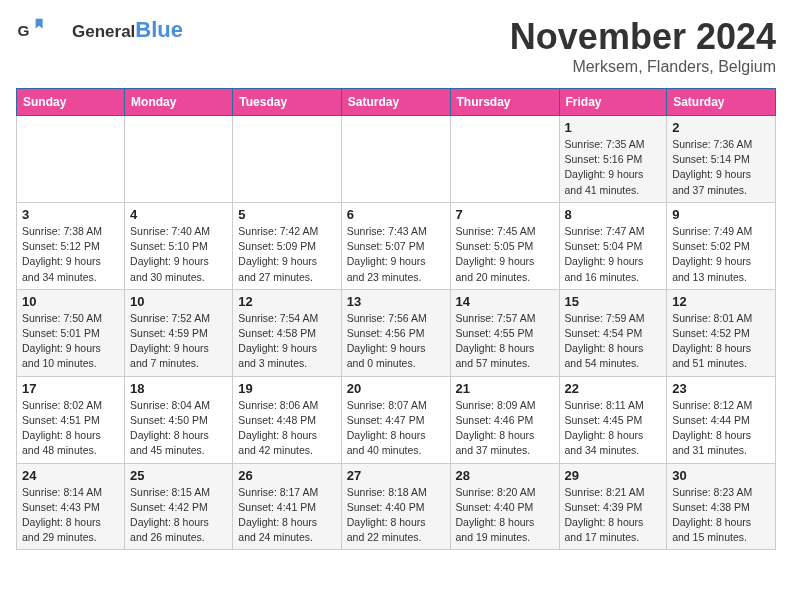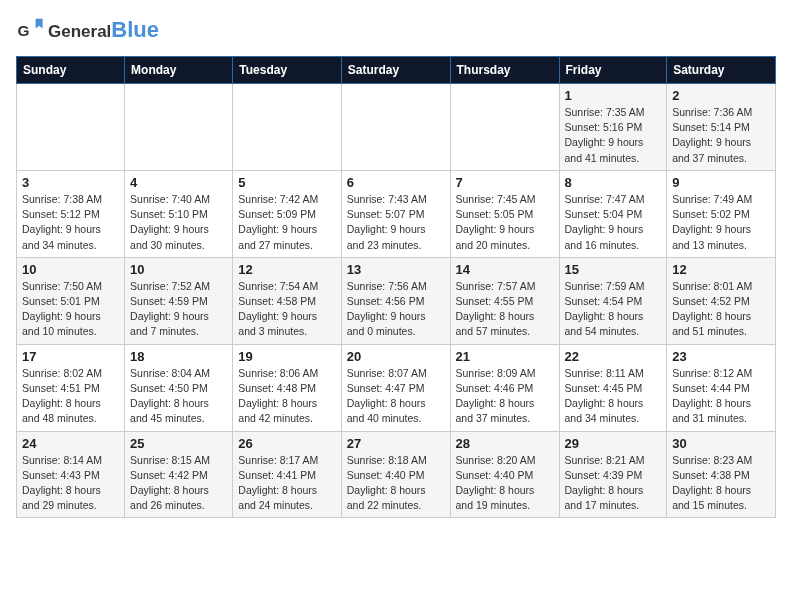--- a/index.html
+++ b/index.html
@@ -36,21 +36,21 @@
     .location-title {
       font-size: 16px;
       color: #555;
     }
     .calendar {
       width: 100%;
       border-collapse: collapse;
       font-size: 11px;
     }
     .calendar th {
-      background: #0f172a;
+      background: #ec4899;
       color: #fff;
       text-align: left;
       padding: 6px 6px;
       font-size: 12px;
       font-weight: bold;
       border: 1px solid #2d6aa0;
     }
     .calendar td {
       vertical-align: top;
       border: 1px solid #ccc;
@@ -93,25 +93,29 @@
 
 <div class="header-area">
   <div class="logo">
     <svg class="logo-icon" viewBox="0 0 40 40">
       <rect x="0" y="0" width="40" height="40" fill="none"></rect>
       <text x="2" y="28" font-size="22" font-weight="bold" fill="#333">G</text>
 
       <polygon points="28,4 38,4 38,18 33,14 28,18" fill="#4a90d9"></polygon>
     </svg>
     <div>
-      <div style="display:flex; align-items:baseline; gap:0px;">
+      <div style="display:flex; align-items:baseline; gap:0px;margin-left:24px;">
         <span style="font-size:17px; font-weight:bold; color:#333;">General</span>
         <span style="font-size:22px; font-weight:bold; color:#4a90d9;">Blue</span>
       </div>
     </div>
+  </div>
+  <div class="title-area">
+    <div class="month-title">November 2024</div>
+    <div class="location-title">Merksem, Flanders, Belgium</div>
   </div>
 </div>
 
 <table class="calendar">
   <thead>
     <tr>
     <th>Sunday</th>
         <th>Monday</th>
         <th>Tuesday</th>
         <th>Saturday</th>

